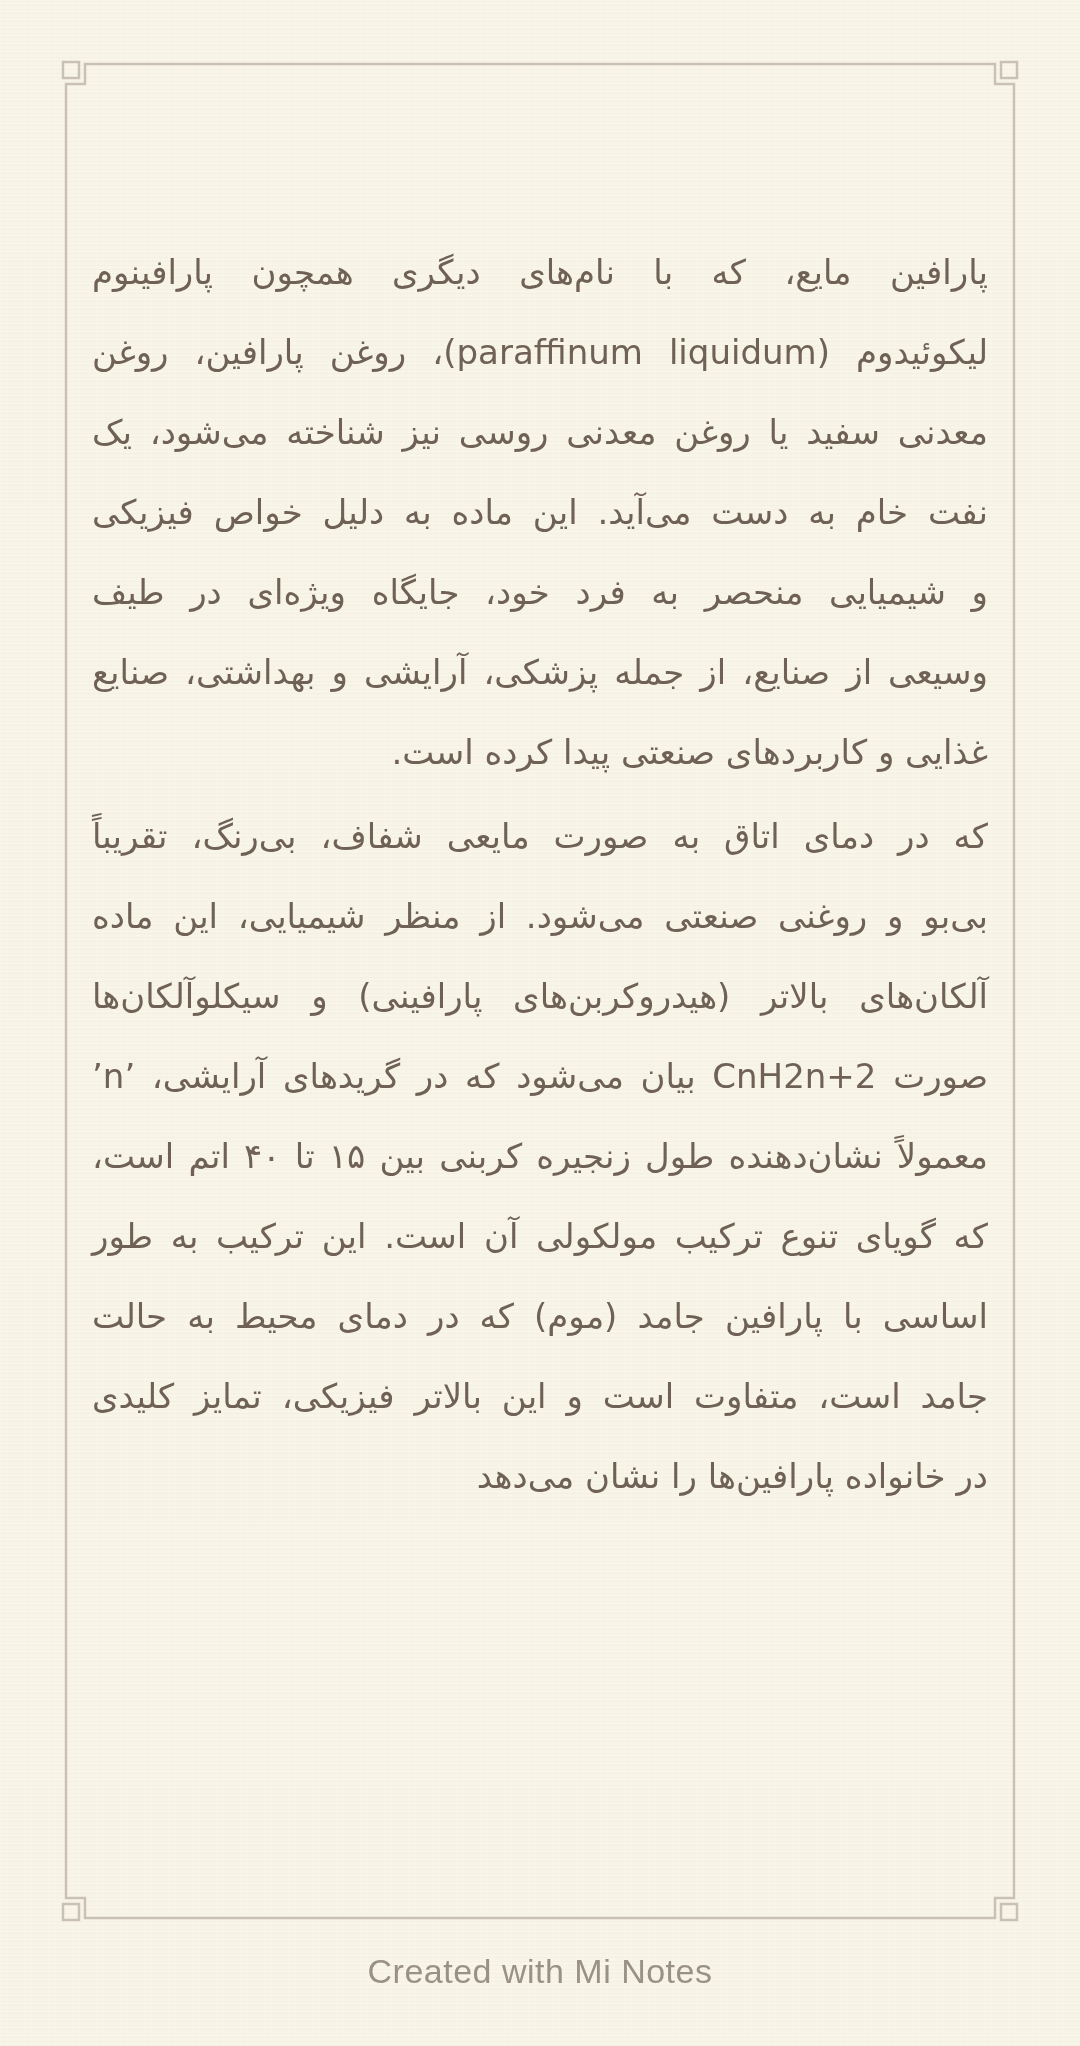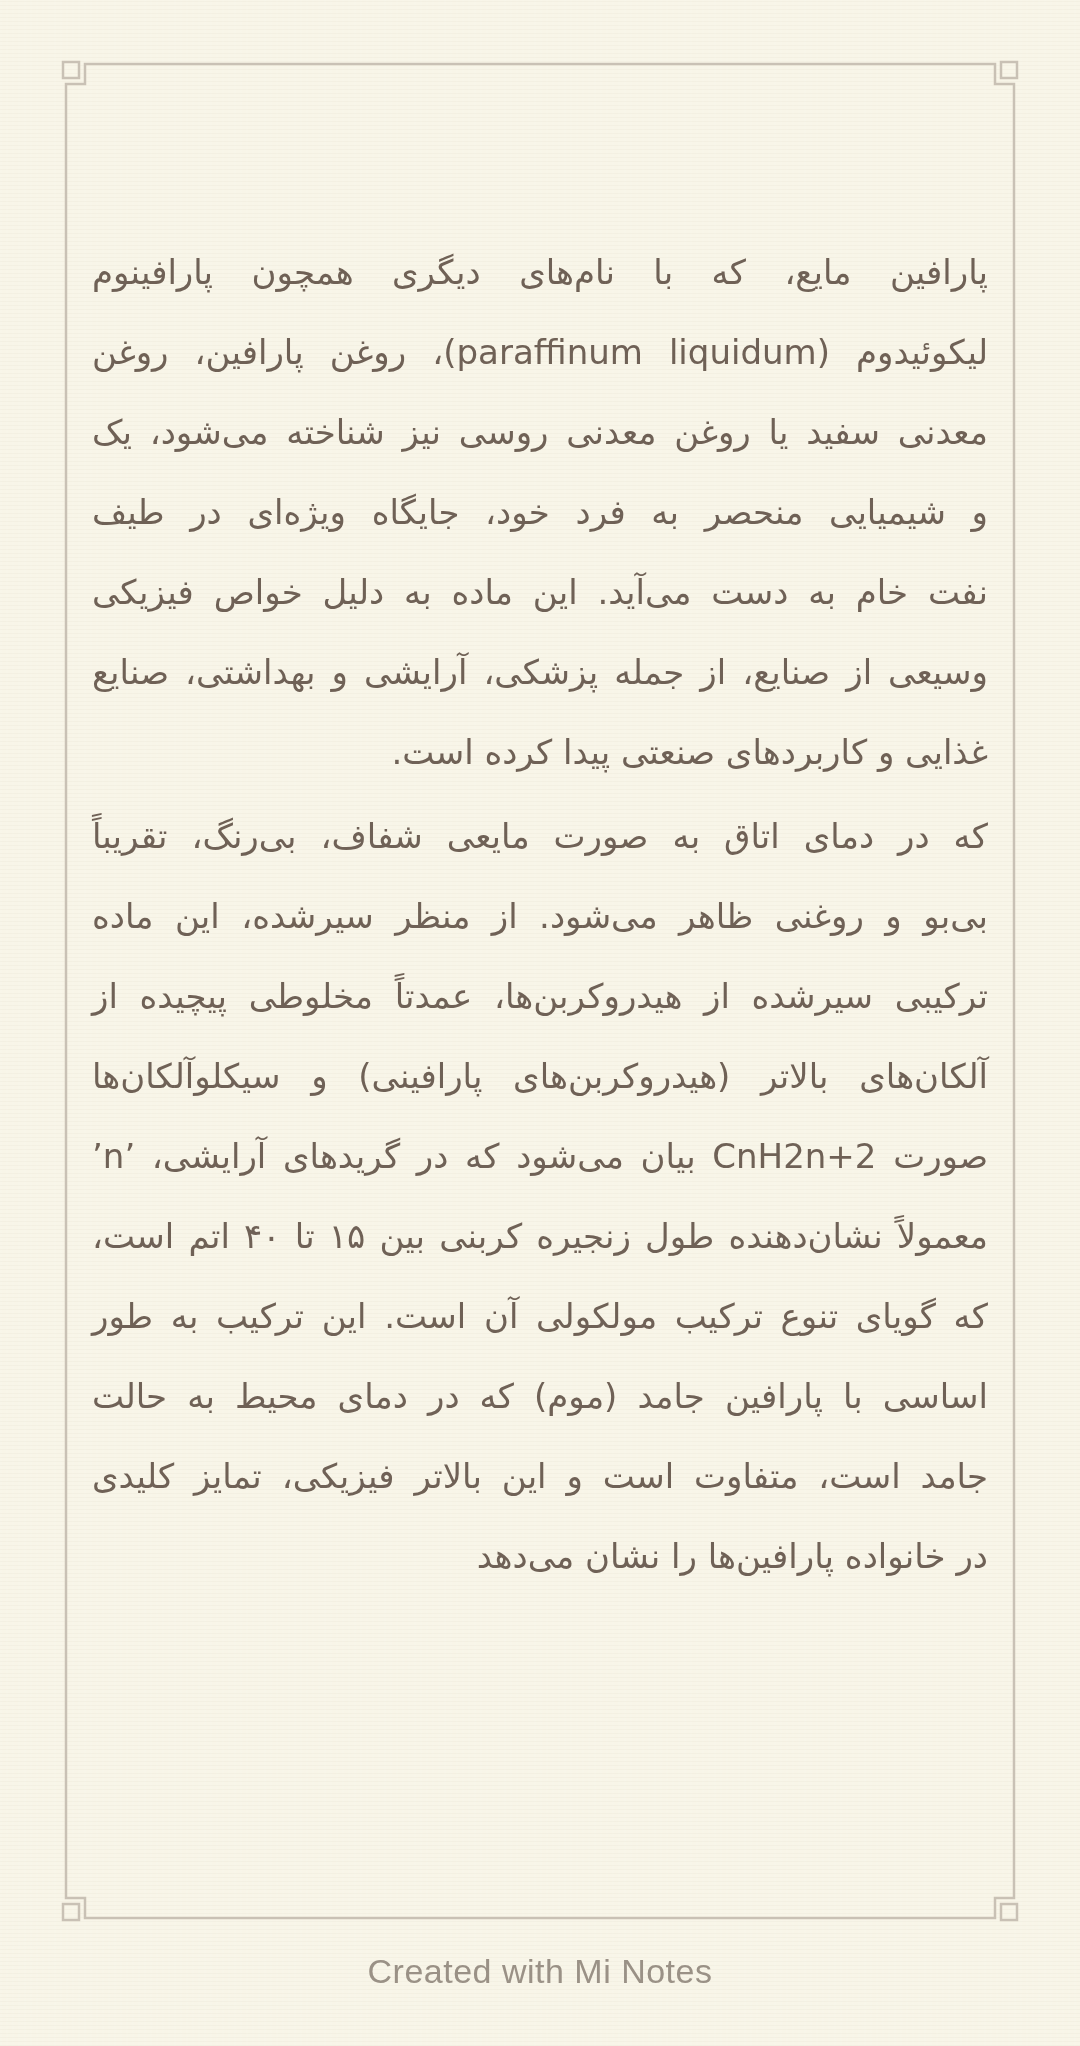--- a/index.html
+++ b/index.html
@@ -75,29 +75,28 @@
     <rect x="63" y="1904" width="16" height="16"></rect>
     <rect x="1001" y="1904" width="16" height="16"></rect>
   </g>
 </svg>
 
 <div class="note-body" dir="rtl" lang="fa">
   <p>
     <span class="line" style="display:block">پارافین مایع، که با نام‌های دیگری همچون پارافینوم</span>
     <span class="line" style="display:block">لیکوئیدوم (paraffinum liquidum)، روغن پارافین، روغن</span>
     <span class="line" style="display:block">معدنی سفید یا روغن معدنی روسی نیز شناخته می‌شود، یک</span>
+    <span class="line" style="display:block">نفت خام به دست می‌آید. این ماده به دلیل خواص فیزیکی</span>
     <span class="line" style="display:block">و شیمیایی منحصر به فرد خود، جایگاه ویژه‌ای در طیف</span>
-    <span class="line" style="display:block">نفت خام به دست می‌آید. این ماده به دلیل خواص فیزیکی</span>
     <span class="line" style="display:block">وسیعی از صنایع، از جمله پزشکی، آرایشی و بهداشتی، صنایع</span>
     <span class="line pl" style="display:block">غذایی و کاربردهای صنعتی پیدا کرده است.</span>
   </p>
   <p>
     <span class="line" style="display:block">که در دمای اتاق به صورت مایعی شفاف، بی‌رنگ، تقریباً</span>
-    <span class="line" style="display:block">بی‌بو و روغنی ظاهر می‌شود. از منظر سیرشده، این ماده</span>
-    <span class="line" style="display:block">ترکیبی سیرشده از هیدروکربن‌ها، عمدتاً مخلوطی پیچیده از</span>
+    <span class="line" style="display:block">بی‌بو و روغنی صنعتی می‌شود. از منظر شیمیایی، این ماده</span>
     <span class="line" style="display:block">آلکان‌های بالاتر (هیدروکربن‌های پارافینی) و سیکلوآلکان‌ها</span>
     <span class="line" style="display:block">صورت CnH2n+2 بیان می‌شود که در گریدهای آرایشی، ’n’</span>
     <span class="line" style="display:block">معمولاً نشان‌دهنده طول زنجیره کربنی بین ۱۵ تا ۴۰ اتم است،</span>
     <span class="line" style="display:block">که گویای تنوع ترکیب مولکولی آن است. این ترکیب به طور</span>
     <span class="line" style="display:block">اساسی با پارافین جامد (موم) که در دمای محیط به حالت</span>
     <span class="line" style="display:block">جامد است، متفاوت است و این بالاتر فیزیکی، تمایز کلیدی</span>
     <span class="line pl" style="display:block">در خانواده پارافین‌ها را نشان می‌دهد</span>
   </p>
 </div>
 

